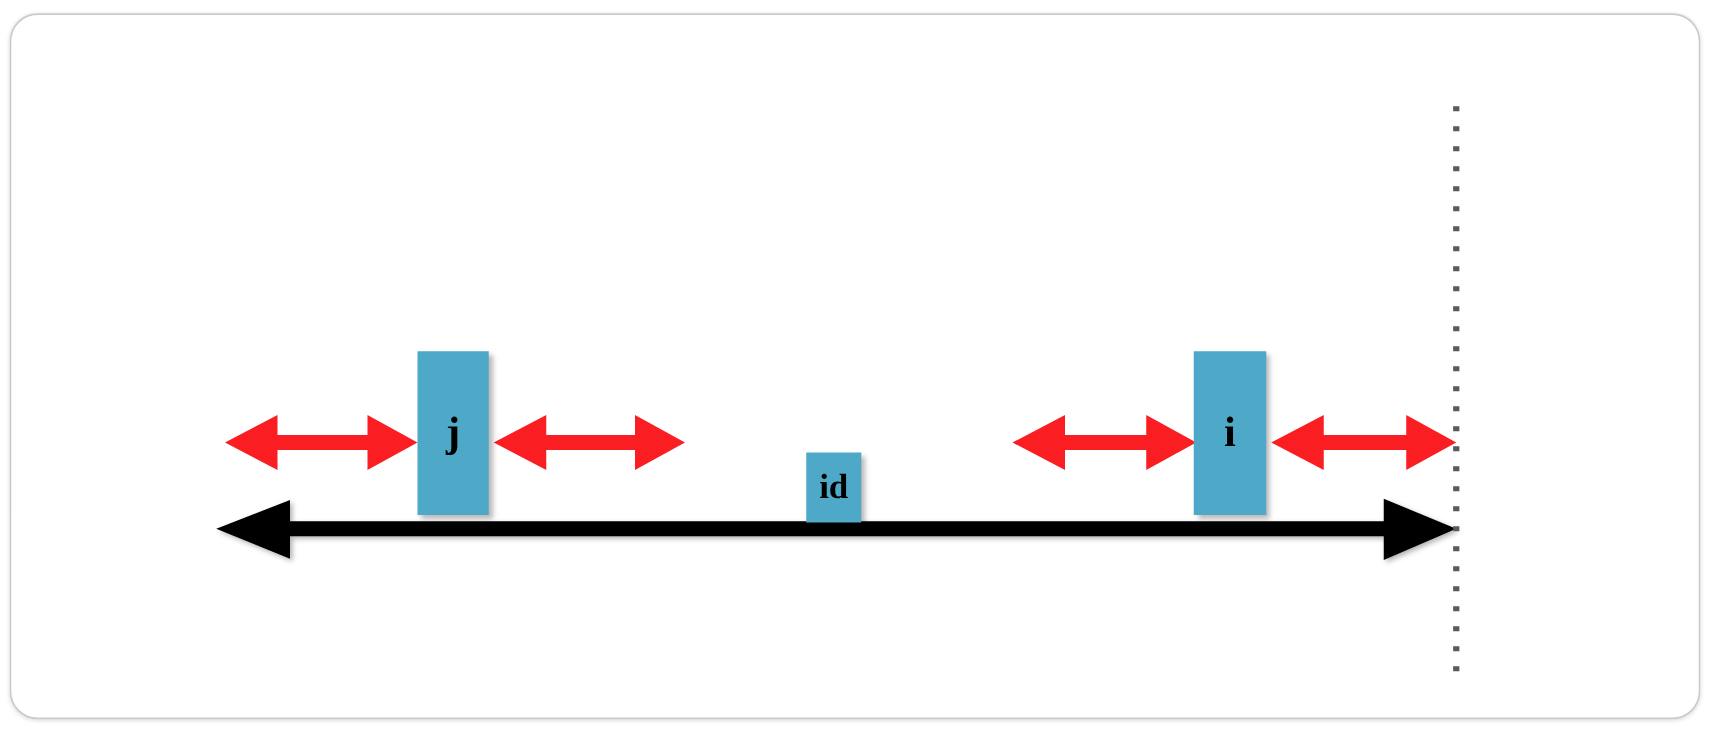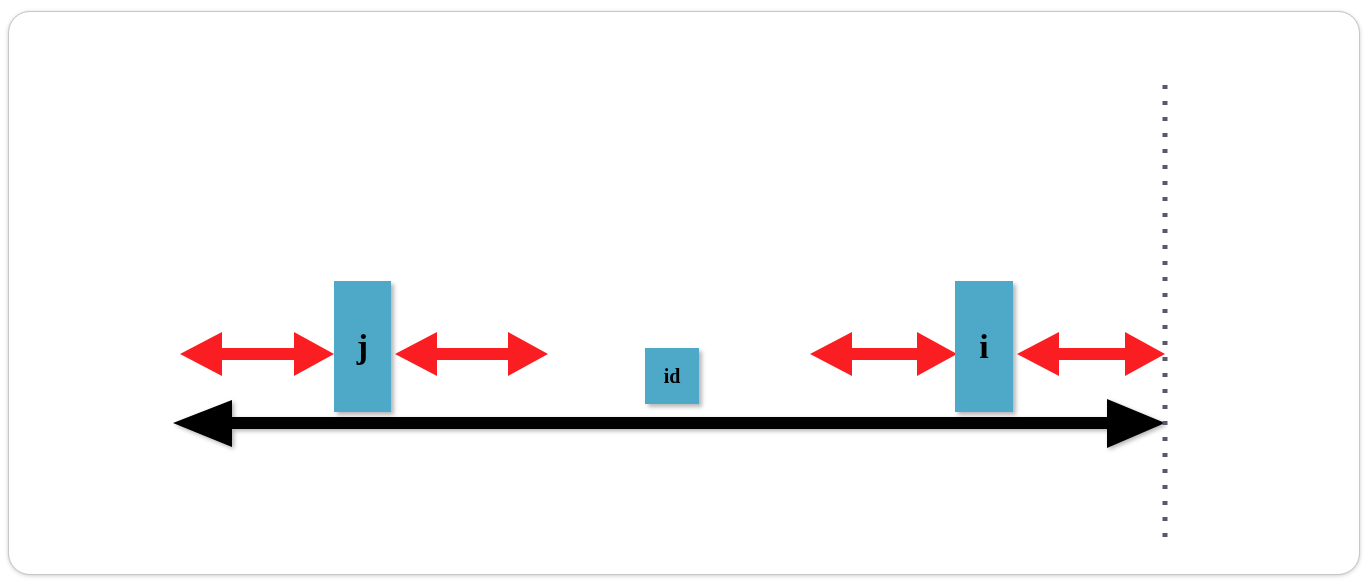--- a/index.html
+++ b/index.html
@@ -69,24 +69,24 @@
   .node-i {
     left: 955px;
     top: 281px;
     width: 58px;
     height: 131px;
     font-size: 34px;
   }
 
   .node-id {
     left: 645px;
-    top: 348px;
-    width: 54px;
+    top: 362px;
+    width: 44px;
     height: 56px;
-    font-size: 20px;
+    font-size: 28px;
   }
 
   .node-label { pointer-events: none; }
 </style>
 </head>
 <body>
 
 <div id="canvas">
 
   <div class="frame"></div>

